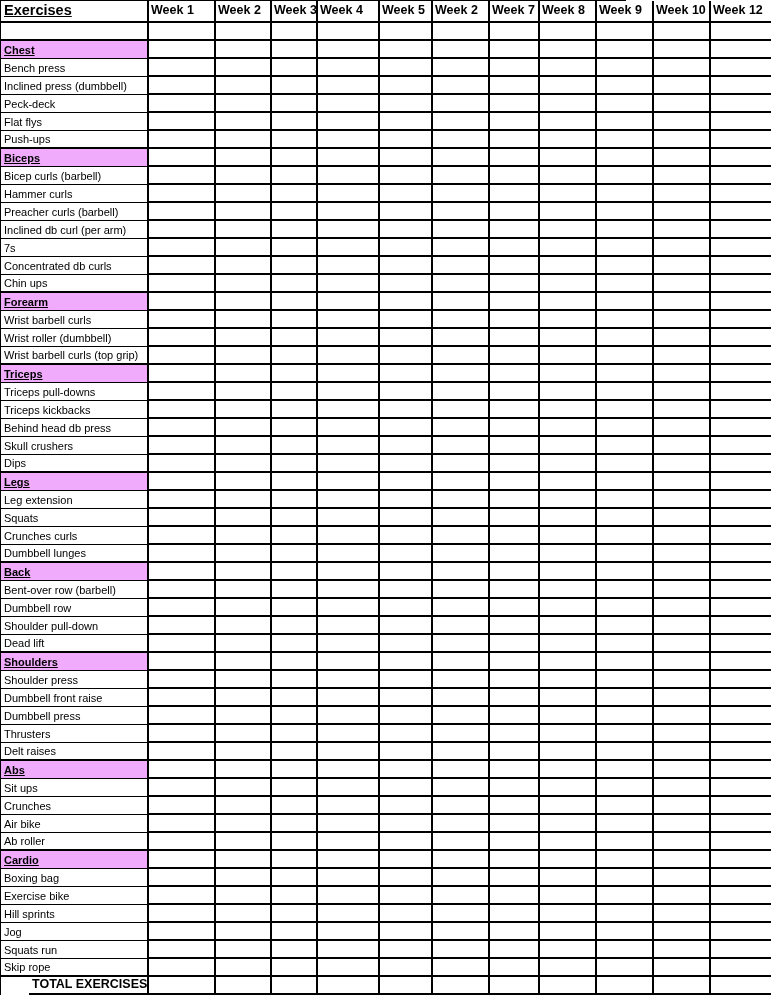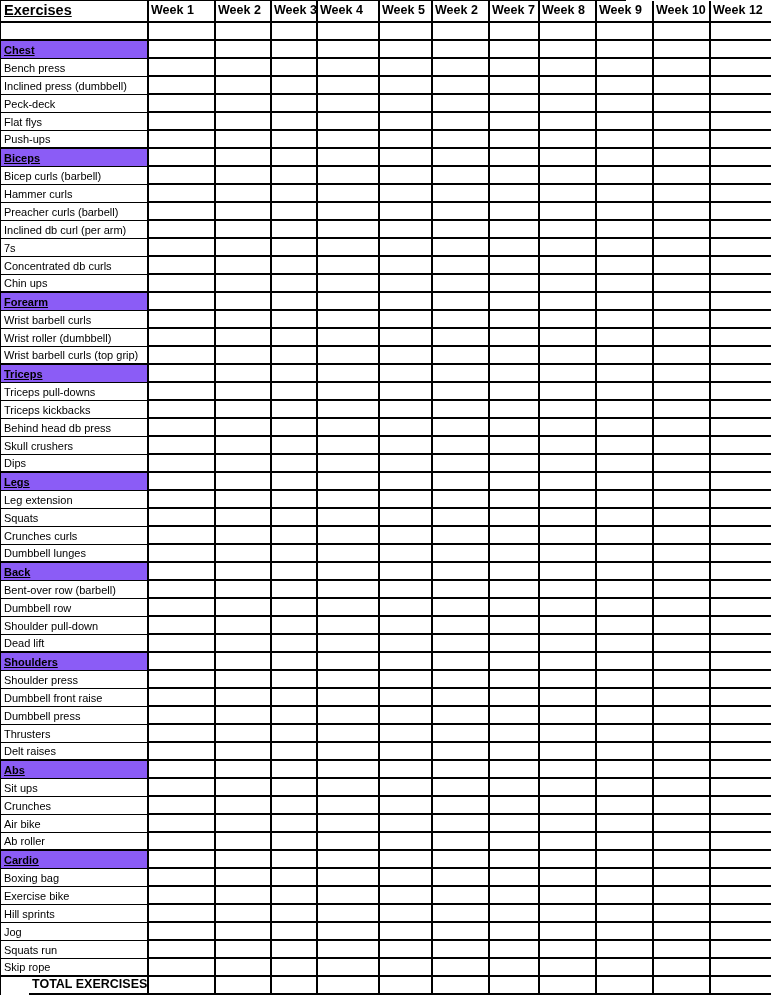--- a/index.html
+++ b/index.html
@@ -36,21 +36,21 @@
   .wk.last { border-right: none; text-align: right; }
   
   .lbl {
     border-right: 2px solid #000;
     border-bottom: 1px solid #000;
     padding: 0 1px 2px 3px;
     font-size: 11px;
   }
   .lbl.b2 { border-bottom-width: 2px; }
   .sec {
-    background: #8b5cf6;
+    background: #f0abfc;
     font-weight: bold;
     text-decoration: underline;
   }
   .title {
     font-size: 14.5px;
     font-weight: bold;
     text-decoration: underline;
     padding-bottom: 3px;
   }
   .whead {

